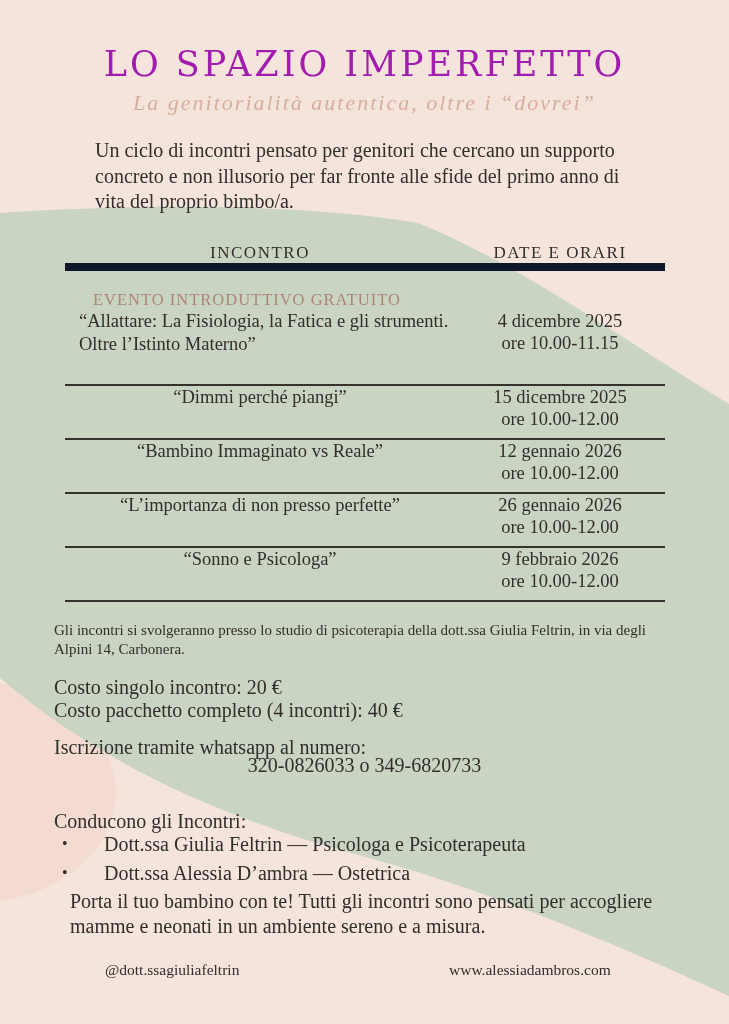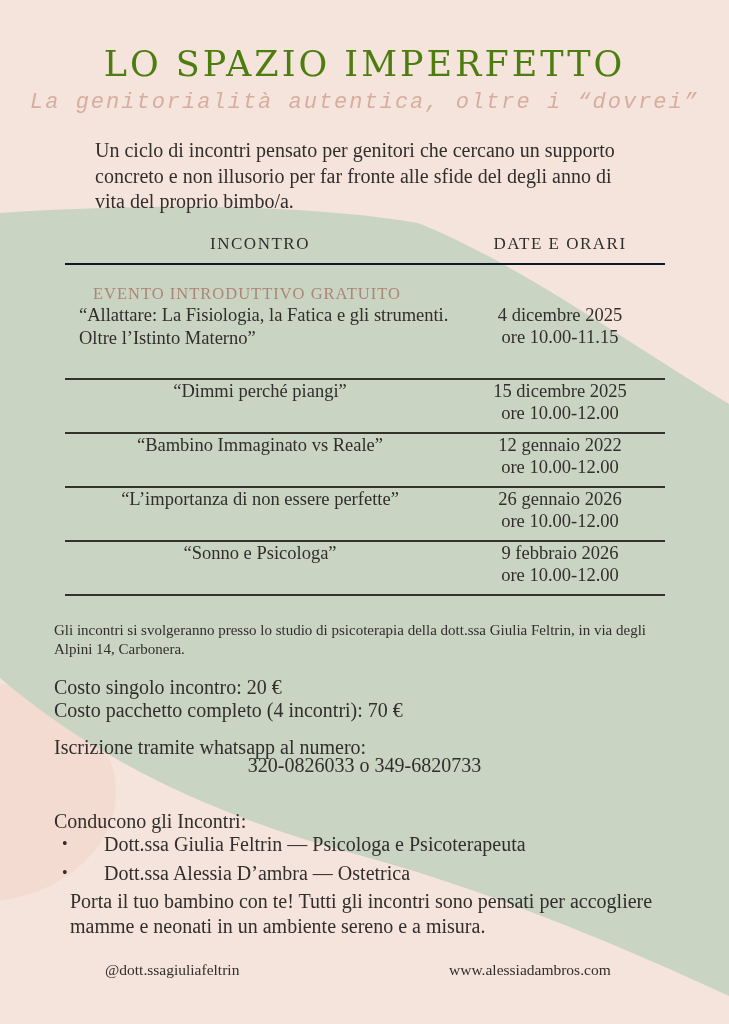--- a/index.html
+++ b/index.html
@@ -8,35 +8,35 @@
     background:#f5e4db;
     font-family:"Liberation Serif","DejaVu Serif",serif;
     color:#312e2b;
   }
   .bg{position:absolute;inset:0;z-index:0;}
   .layer{position:absolute;z-index:1;}
 
   .title{
     top:44px;left:0;width:729px;text-align:center;
     font-family:"DejaVu Serif",serif;
-    font-size:35px;letter-spacing:3px;color:#4d7c0f;font-weight:400;
+    font-size:35px;letter-spacing:3px;color:#a21caf;font-weight:400;
   }
   .subtitle{
     top:90px;left:0;width:729px;text-align:center;
-    font-style:italic;font-size:22px;letter-spacing:2px;color:#d6ae9f;font-family:Liberation Mono, monospace;
+    font-style:italic;font-size:22px;letter-spacing:2px;color:#d6ae9f;
   }
   .intro{
     top:138px;left:95px;width:548px;
     font-size:20px;line-height:1.28;
   }
 
   .table{top:225px;left:65px;width:600px;}
   .thead{
-    display:flex;height:38px;align-items:center;
-    border-bottom:2px solid #0f172a;
+    display:flex;height:38px;align-items:flex-end;
+    border-bottom:8px solid #0f172a;
     font-size:17px;letter-spacing:1.5px;
   }
   .thead .c1,.row .c1{width:390px;text-align:center;}
   .thead .c2,.row .c2{width:210px;text-align:center;}
   .row{border-bottom:2px solid #35322e;}
   .row .cells{display:flex;align-items:flex-start;}
   .row-first .cells{height:74px;}
   .row-std .cells{height:52px;}
   .event-label{
     padding:10px 0 0 28px;
@@ -70,21 +70,21 @@
        C 140,204 300,203 418,223
        C 515,262 612,332 729,404
        L 729,996
        C 622,946 482,888 362,856
        C 242,824 110,772 0,678
        Z" fill="#cad4c3"></path>
 </svg>
 
 <div class="layer title">LO SPAZIO IMPERFETTO</div>
 <div class="layer subtitle">La genitorialità autentica, oltre i “dovrei”</div>
-<div class="layer intro">Un ciclo di incontri pensato per genitori che cercano un supporto concreto e non illusorio per far fronte alle sfide del degli anno di vita del proprio bimbo/a.</div>
+<div class="layer intro">Un ciclo di incontri pensato per genitori che cercano un supporto concreto e non illusorio per far fronte alle sfide del primo anno di vita del proprio bimbo/a.</div>
 
 <div class="layer table">
   <div class="thead">
     <div class="c1">INCONTRO</div>
     <div class="c2">DATE E ORARI</div>
   </div>
 
   <div class="row row-first">
     <div class="event-label">EVENTO INTRODUTTIVO GRATUITO</div>
     <div class="cells">
@@ -109,30 +109,30 @@
       </div>
     </div>
   </div>
 
   <div class="row row-std">
     <div class="cells">
       <div class="c1">
           <div class="etitle">“Bambino Immaginato vs Reale”</div>
         </div>
       <div class="c2">
-        <div class="edate">12 gennaio 2022</div>
+        <div class="edate">12 gennaio 2026</div>
         <div class="edate">ore 10.00-12.00</div>
       </div>
     </div>
   </div>
 
   <div class="row row-std">
     <div class="cells">
       <div class="c1">
-          <div class="etitle">“L’importanza di non essere perfette”</div>
+          <div class="etitle">“L’importanza di non presso perfette”</div>
         </div>
       <div class="c2">
         <div class="edate">26 gennaio 2026</div>
         <div class="edate">ore 10.00-12.00</div>
       </div>
     </div>
   </div>
 
   <div class="row row-std">
     <div class="cells">
@@ -142,21 +142,21 @@
       <div class="c2">
         <div class="edate">9 febbraio 2026</div>
         <div class="edate">ore 10.00-12.00</div>
       </div>
     </div>
   </div>
 </div>
 
 <div class="layer location">Gli incontri si svolgeranno presso lo studio di psicoterapia della dott.ssa Giulia Feltrin, in via degli Alpini 14, Carbonera.</div>
 <div class="layer price1">Costo singolo incontro: 20 €</div>
-<div class="layer price2">Costo pacchetto completo (4 incontri): 70 €</div>
+<div class="layer price2">Costo pacchetto completo (4 incontri): 40 €</div>
 <div class="layer signup">Iscrizione tramite whatsapp al numero:</div>
 <div class="layer phones">320-0826033 o 349-6820733</div>
 <div class="layer leaders-label">Conducono gli Incontri:</div>
 
 <div class="layer bullets">
   <div class="bullet-row">
     <span class="bullet-dot">•</span>
     <span class="bullet-text">Dott.ssa Giulia Feltrin — Psicologa e Psicoterapeuta</span>
   </div>
   <div class="bullet-row">

